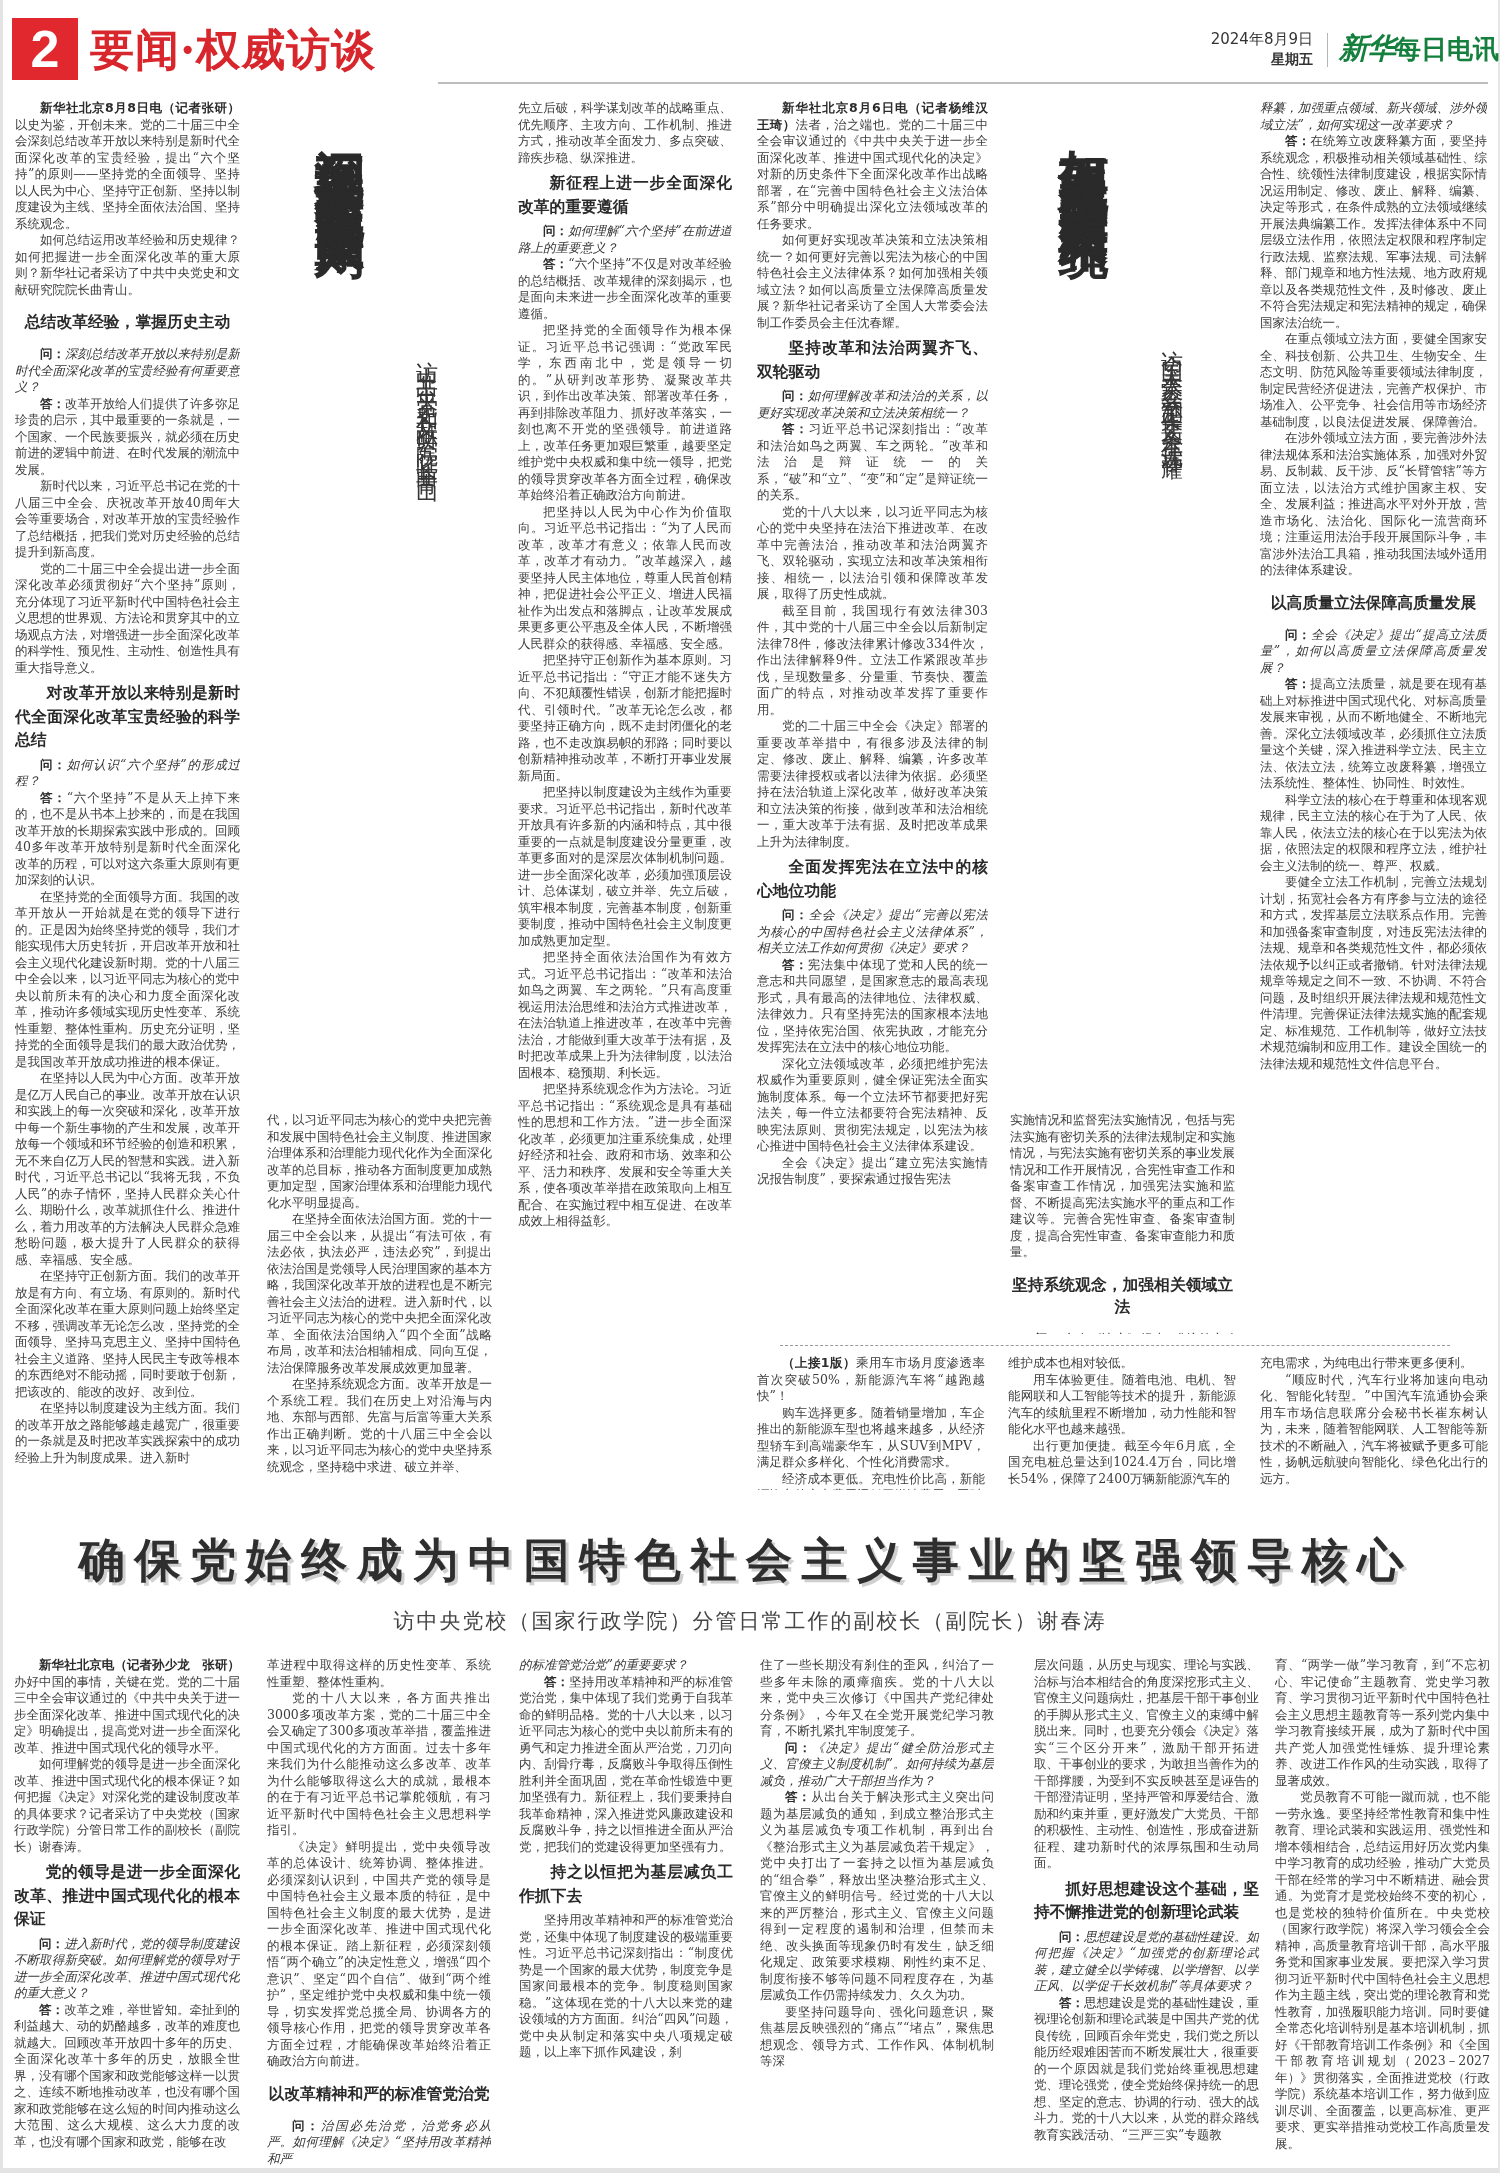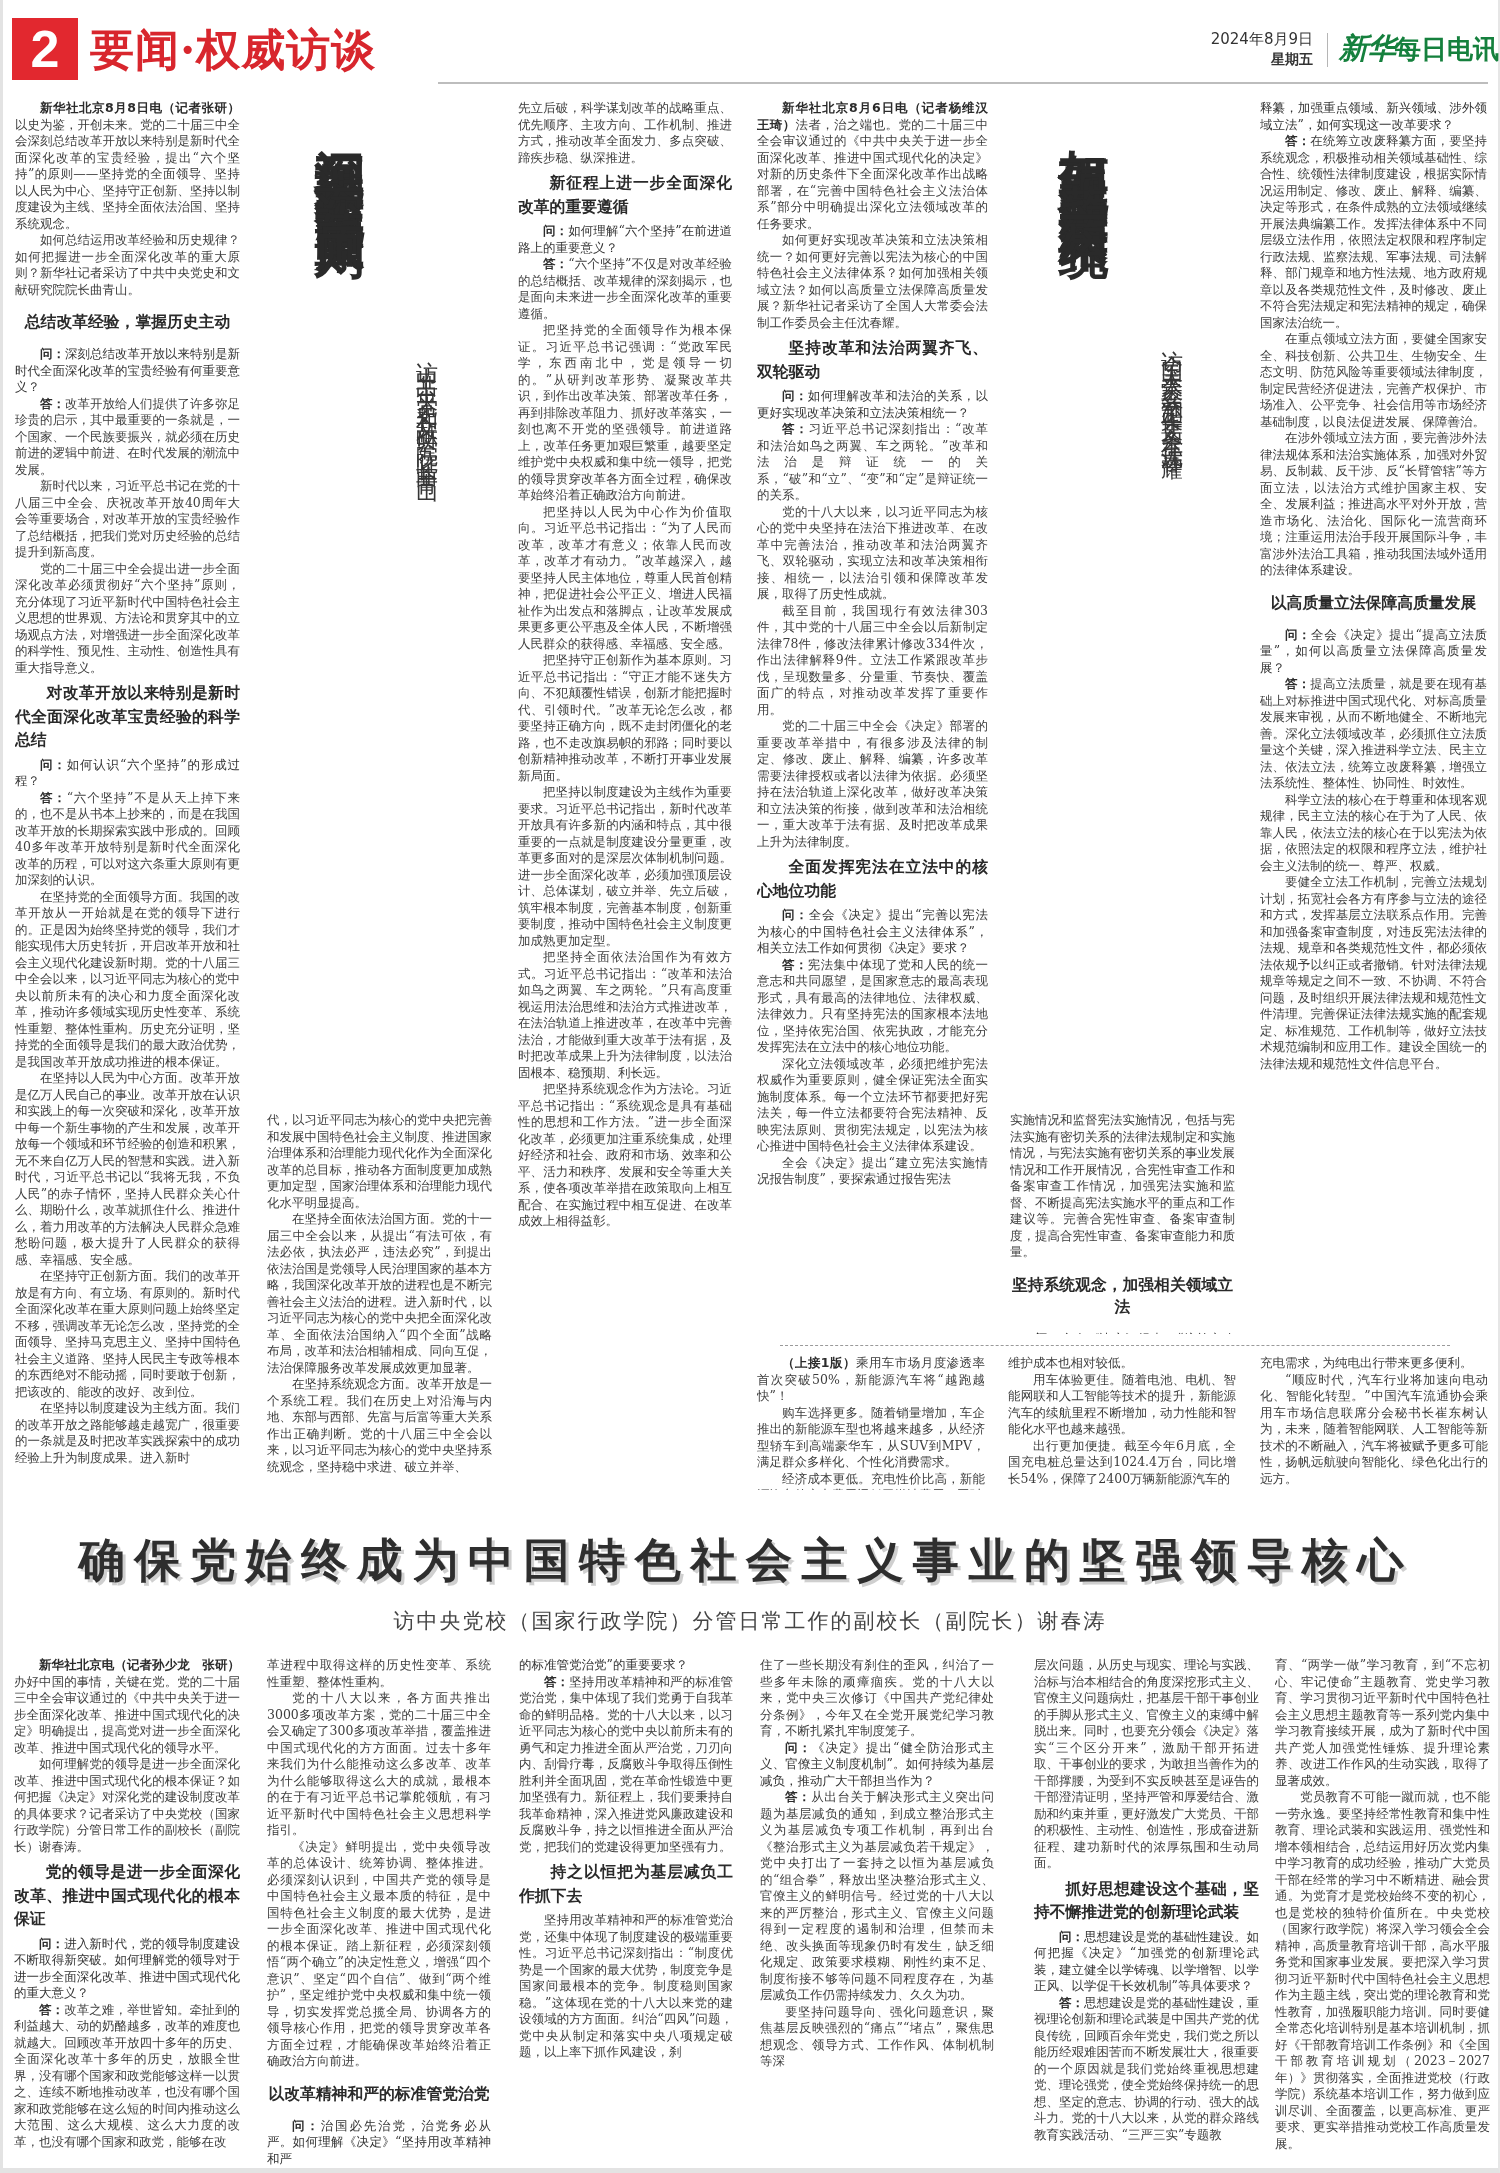--- a/index.html
+++ b/index.html
@@ -19,21 +19,21 @@
 
   
   .vtitle{position:absolute;writing-mode:vertical-rl;text-orientation:upright;font:900 50px/50px "DejaVu Serif",serif;letter-spacing:4.8px;color:#2a2a2a;white-space:nowrap;}
   .vsub{position:absolute;writing-mode:vertical-rl;text-orientation:upright;font:22px/22px "DejaVu Sans",sans-serif;color:#363636;white-space:nowrap;}
 
   
   .col{position:absolute;overflow:hidden;font-family:"DejaVu Serif",serif;font-size:12.5px;line-height:16.5px;text-align:justify;color:#3d3d3d;}
   .col p{margin:0;text-indent:2em;}
   .col p.cont,.col p.qcont{text-indent:0;}
   .col .lbl{font-family:"DejaVu Sans",sans-serif;font-weight:bold;color:#2b2b2b;}
-  .col p.q .txt,.col p.qcont .txt{color:#333;}
+  .col p.q .txt,.col p.qcont .txt{font-style:italic;color:#333;}
   .col h3{margin:5px 0;font:bold 15.8px/23.5px "DejaVu Sans",sans-serif;color:#2a2a2a;text-indent:2em;text-align:justify;}
   .col h3.center{text-align:center;text-indent:0;margin:13px 0 13px;line-height:22px;}
 
   .dash{left:780px;top:1345px;width:670px;height:0;border-top:1px dashed #9a9a9a;}
 
   
   .headline{left:0;top:1530px;width:1492px;text-align:center;font:900 46px/60px "DejaVu Serif",serif;letter-spacing:9.6px;color:#2e2e2e;text-shadow:3px 3px 0 #cfcfcf;white-space:nowrap;}
   .headline-sub{left:0;top:1606px;width:1500px;text-align:center;font:21px/30px "DejaVu Sans",sans-serif;letter-spacing:2px;color:#444;white-space:nowrap;}
 </style>
 </head>

